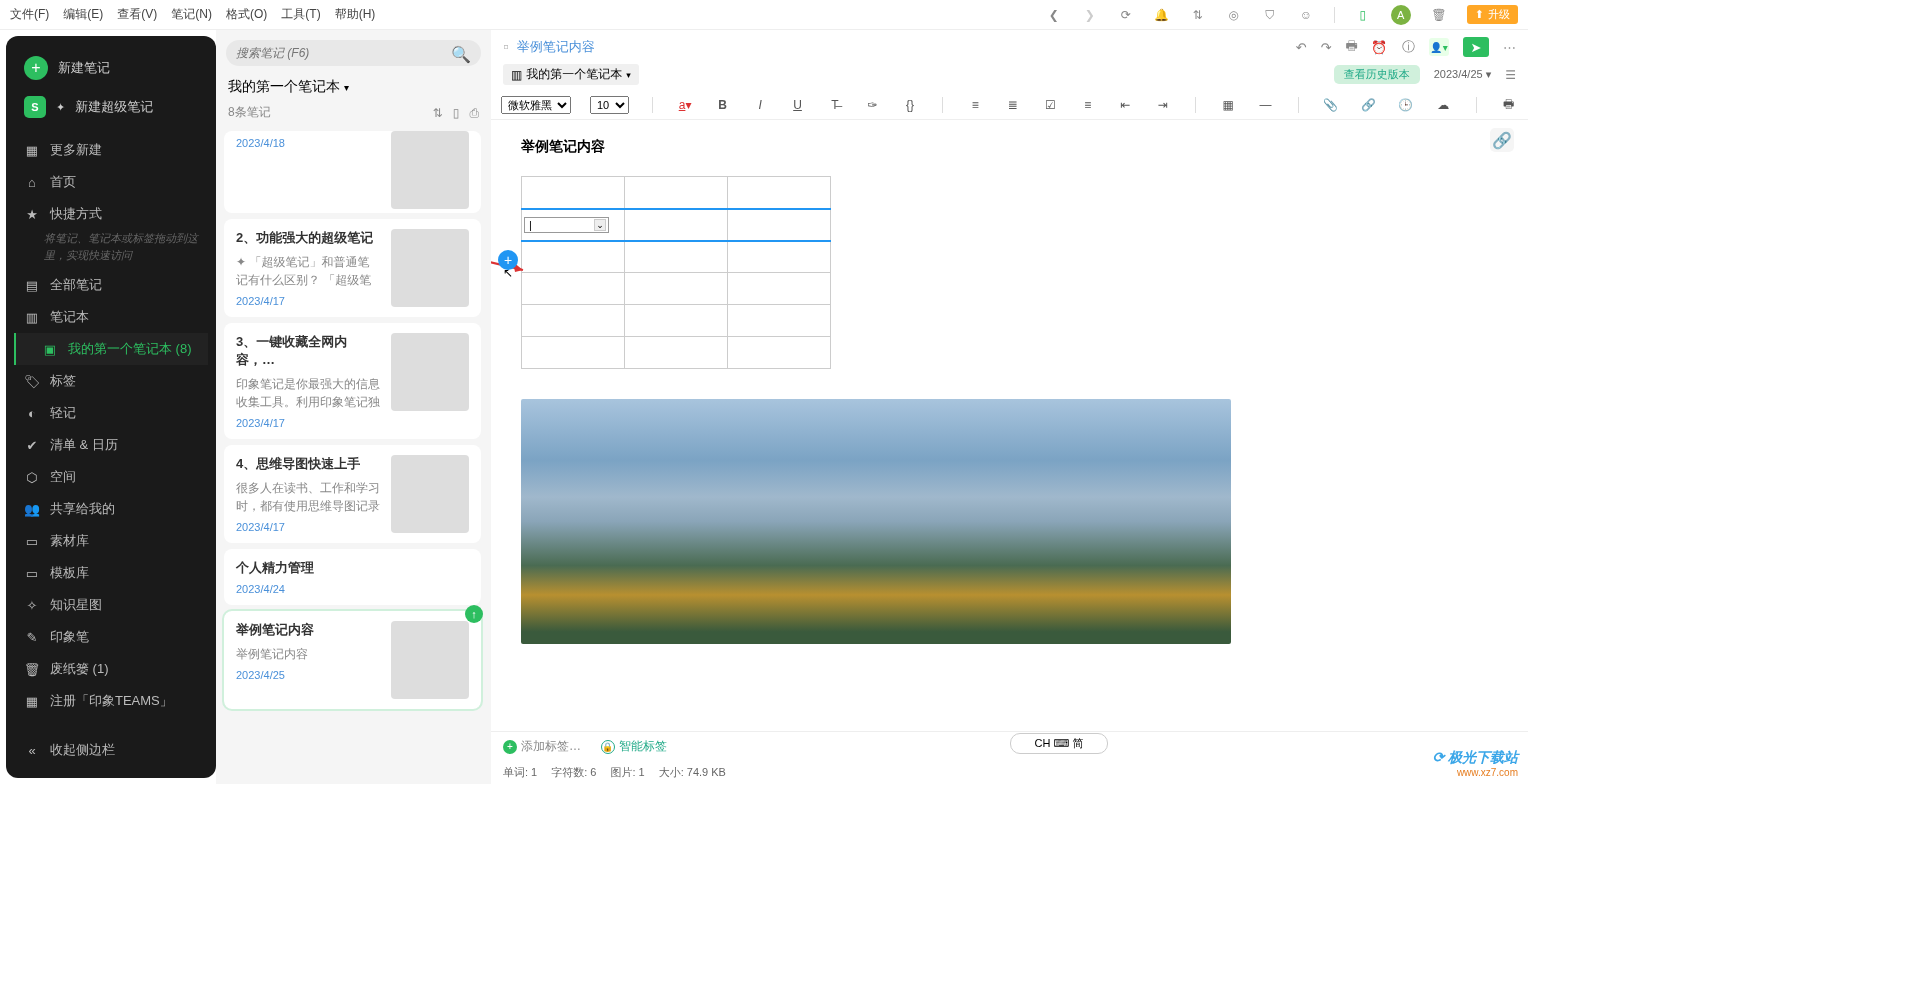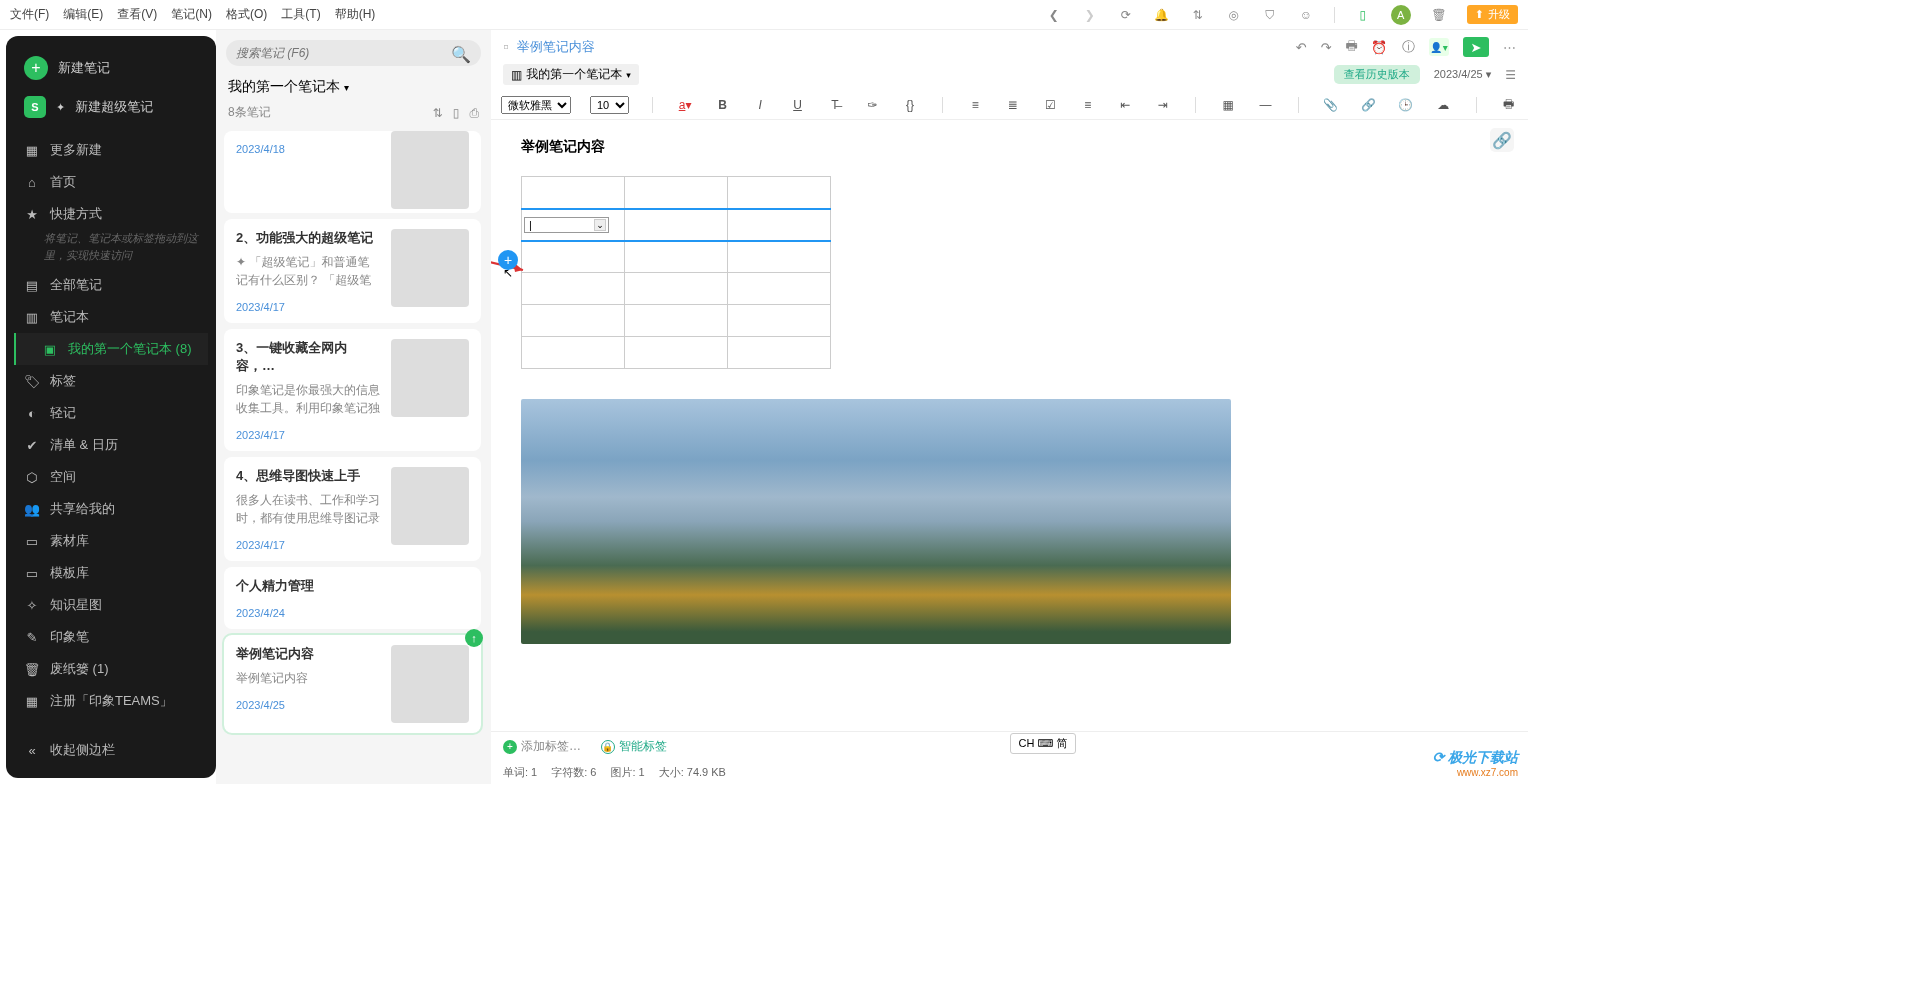--- a/index.html
+++ b/index.html
@@ -44,21 +44,21 @@
 .notelist .search .sicon { position: absolute; right: 10px; top: 5px; color: #999; }
 .notelist .nbtitle { font-size: 14px; padding: 4px 6px; display: flex; align-items: center; }
 .notelist .count-row { display: flex; align-items: center; padding: 4px 6px; font-size: 12px; color: #888; }
 .notelist .count-row .tools { margin-left: auto; display: flex; gap: 10px; }
 .notelist .cards { flex: 1; overflow-y: auto; padding-right: 2px; }
 .card { background: #fff; border-radius: 8px; margin: 6px 2px; padding: 10px 12px; display: flex; gap: 10px; position: relative; cursor: pointer; }
 .card.selected { outline: 2px solid #d0f0dc; }
 .card .ctext { flex: 1; }
 .card .ctitle { font-size: 13px; font-weight: 600; color: #333; margin-bottom: 6px; }
 .card .csnip { font-size: 12px; color: #888; line-height: 1.5; max-height: 36px; overflow: hidden; }
-.card .cdate { font-size: 11px; color: #4a90d9; margin-top: 12px; }
+.card .cdate { font-size: 11px; color: #4a90d9; margin-top: 6px; }
 .card .cthumb { width: 78px; height: 78px; background: #ddd; border-radius: 4px; flex-shrink: 0; }
 .card .badge { position: absolute; top: -6px; right: -2px; width: 18px; height: 18px; background: #2dbe60; border-radius: 50%; color: #fff; display: flex; align-items: center; justify-content: center; font-size: 11px; }
 
 
 .editor { flex: 1; display: flex; flex-direction: column; overflow: hidden; position: relative; }
 .ed-title-row { display: flex; align-items: center; padding: 6px 12px 4px; gap: 8px; }
 .ed-title-row .titlelink { color: #4a90d9; font-size: 13px; }
 .ed-title-row .eicons { margin-left: auto; display: flex; gap: 14px; color: #888; font-size: 13px; align-items: center; }
 .ed-title-row .share { background: #2dbe60; width: 26px; height: 20px; border-radius: 3px; display: flex; align-items: center; justify-content: center; color: #fff; }
 .ed-title-row .acct { background: #e8ffe8; width: 20px; height: 18px; border-radius: 3px; color: #2dbe60; display: flex; align-items: center; justify-content: center; font-size: 10px; }
@@ -78,21 +78,21 @@
 .grid-table .cell-sel { border: 1px solid #999; padding: 1px 4px; display: inline-block; width: 85px; font-size: 11px; margin: 2px; position: relative; }
 .grid-table .cell-sel .dd { position: absolute; right: 2px; top: 1px; background: #eee; border: 1px solid #ccc; width: 12px; text-align: center; font-size: 9px; }
 .photo { width: 710px; height: 245px; background: linear-gradient(180deg,#a8c4dd 0%,#7ba3c4 25%,#a0b8cc 40%,#8aa5b8 50%,#4a6b52 68%,#b89030 80%,#3a5a3c 95%); margin-top: 10px; border-radius: 2px; }
 .add-row-btn { position: absolute; left: -23px; top: 74px; width: 20px; height: 20px; border-radius: 50%; background: #2196f3; color: #fff; display: flex; align-items: center; justify-content: center; font-size: 14px; cursor: pointer; }
 .arrow { position: absolute; left: -90px; top: 62px; }
 .link-icon { position: absolute; right: 14px; top: 8px; width: 24px; height: 24px; background: #f5f5f5; border-radius: 5px; display: flex; align-items: center; justify-content: center; color: #888; cursor: pointer; }
 .tag-row { display: flex; align-items: center; gap: 20px; padding: 6px 12px; font-size: 12px; border-top: 1px solid #eee; }
 .tag-row .tagbtn { display: flex; align-items: center; gap: 4px; color: #2a8; cursor: pointer; }
 .tag-row .plus-g { width: 14px; height: 14px; border-radius: 50%; background: #2dbe60; color: #fff; display: flex; align-items: center; justify-content: center; font-size: 10px; }
 .status-row { padding: 4px 12px; font-size: 11px; color: #666; display: flex; gap: 14px; align-items: flex-end; }
-.ime { position: absolute; bottom: 30px; left: 50%; background: #fff; border: 1px solid #ccc; border-radius: 3px; padding: 2px 8px; font-size: 11px; }
+.ime { position: absolute; bottom: 30px; left: 50%; background: #fff; border: 1px solid #ccc; border-radius: 10px; padding: 2px 24px; font-size: 11px; }
 .watermark { position: absolute; bottom: 6px; right: 10px; text-align: right; }
 .watermark .w1 { color: #3aa6e8; font-size: 14px; font-style: italic; font-weight: bold; }
 .watermark .w2 { color: #e67e22; font-size: 10px; }
 .thumb-a { background: linear-gradient(180deg,#e0f0d0,#a0c080); }
 .thumb-c { background: linear-gradient(135deg,#c0e0c0,#80b080); }
 .thumb-d { background: #fafafa; }
 .thumb-e { background: linear-gradient(180deg,#8bb0cc 0%,#5a7a6a 70%,#b89040 100%); }
 .thumb-0 { background: linear-gradient(180deg,#90b5d5,#6a8aa5); }
 </style>
 </head>

